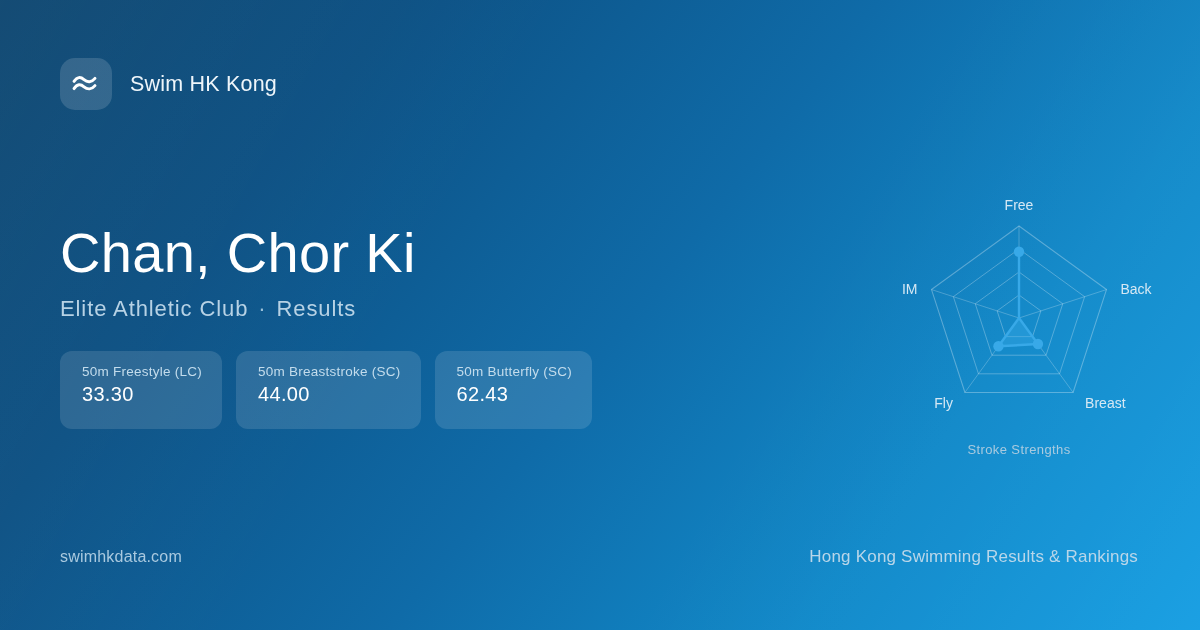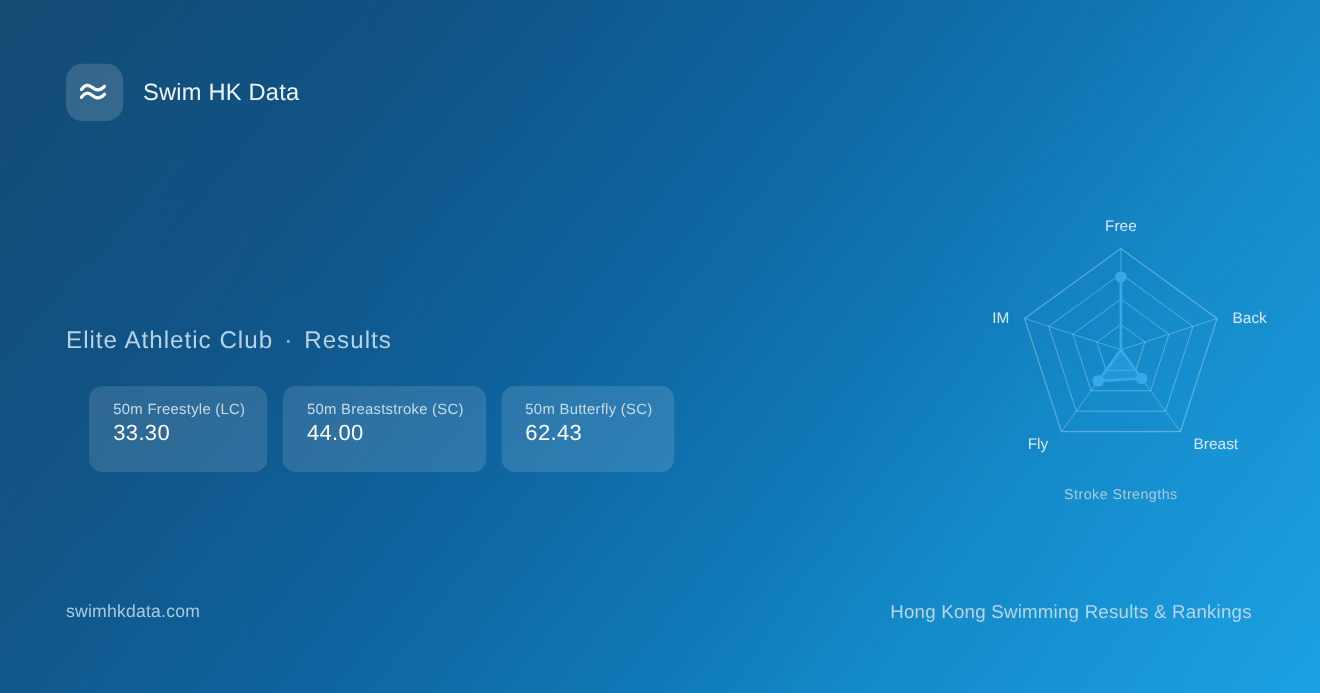--- a/index.html
+++ b/index.html
@@ -97,21 +97,20 @@
   }
   #athlete-meta .sep { color: #9dc2da; }
 
   
   #stat-cards {
     position: absolute;
     left: 60px;
     top: 351px;
     display: flex;
     gap: 14px;
-    margin-left: 21px;
   }
 
   .stat-card {
     height: 78px;
     padding: 13px 20px 0 22px;
     border-radius: 12px;
     background: rgba(255,255,255,0.125);
     display: flex;
     flex-direction: column;
     justify-content: flex-start;
@@ -187,23 +186,24 @@
 <div id="card">
   <div id="sheen"></div>
 
   <div id="brand">
     <div id="brand-mark">
       <svg width="30" height="22" viewBox="0 0 30 22" aria-hidden="true">
         <path d="M3 8.4 C6.2 3.6, 9.6 3.6, 13 6.6 C16.4 9.6, 20.6 9.6, 24 5.4" fill="none" stroke="#ffffff" stroke-width="2.9" stroke-linecap="round"></path>
         <path d="M3 15.6 C6.2 10.8, 9.6 10.8, 13 13.8 C16.4 16.8, 20.6 16.8, 24 12.6" fill="none" stroke="#ffffff" stroke-width="2.9" stroke-linecap="round"></path>
       </svg>
     </div>
-    <div id="brand-name">Swim HK Data</div>
-  </div>
-
+    <div id="brand-name">Swim HK Kong</div>
+  </div>
+
+  <h1 id="athlete-name">Chan, Chor Ki</h1>
 
   <div id="athlete-meta">
     <span>Elite Athletic Club</span>
     <span class="sep">·</span>
     <span>Results</span>
   </div>
 
   <div id="stat-cards">
     <div class="stat-card">
       <div class="stat-label">50m Freestyle (LC)</div>

